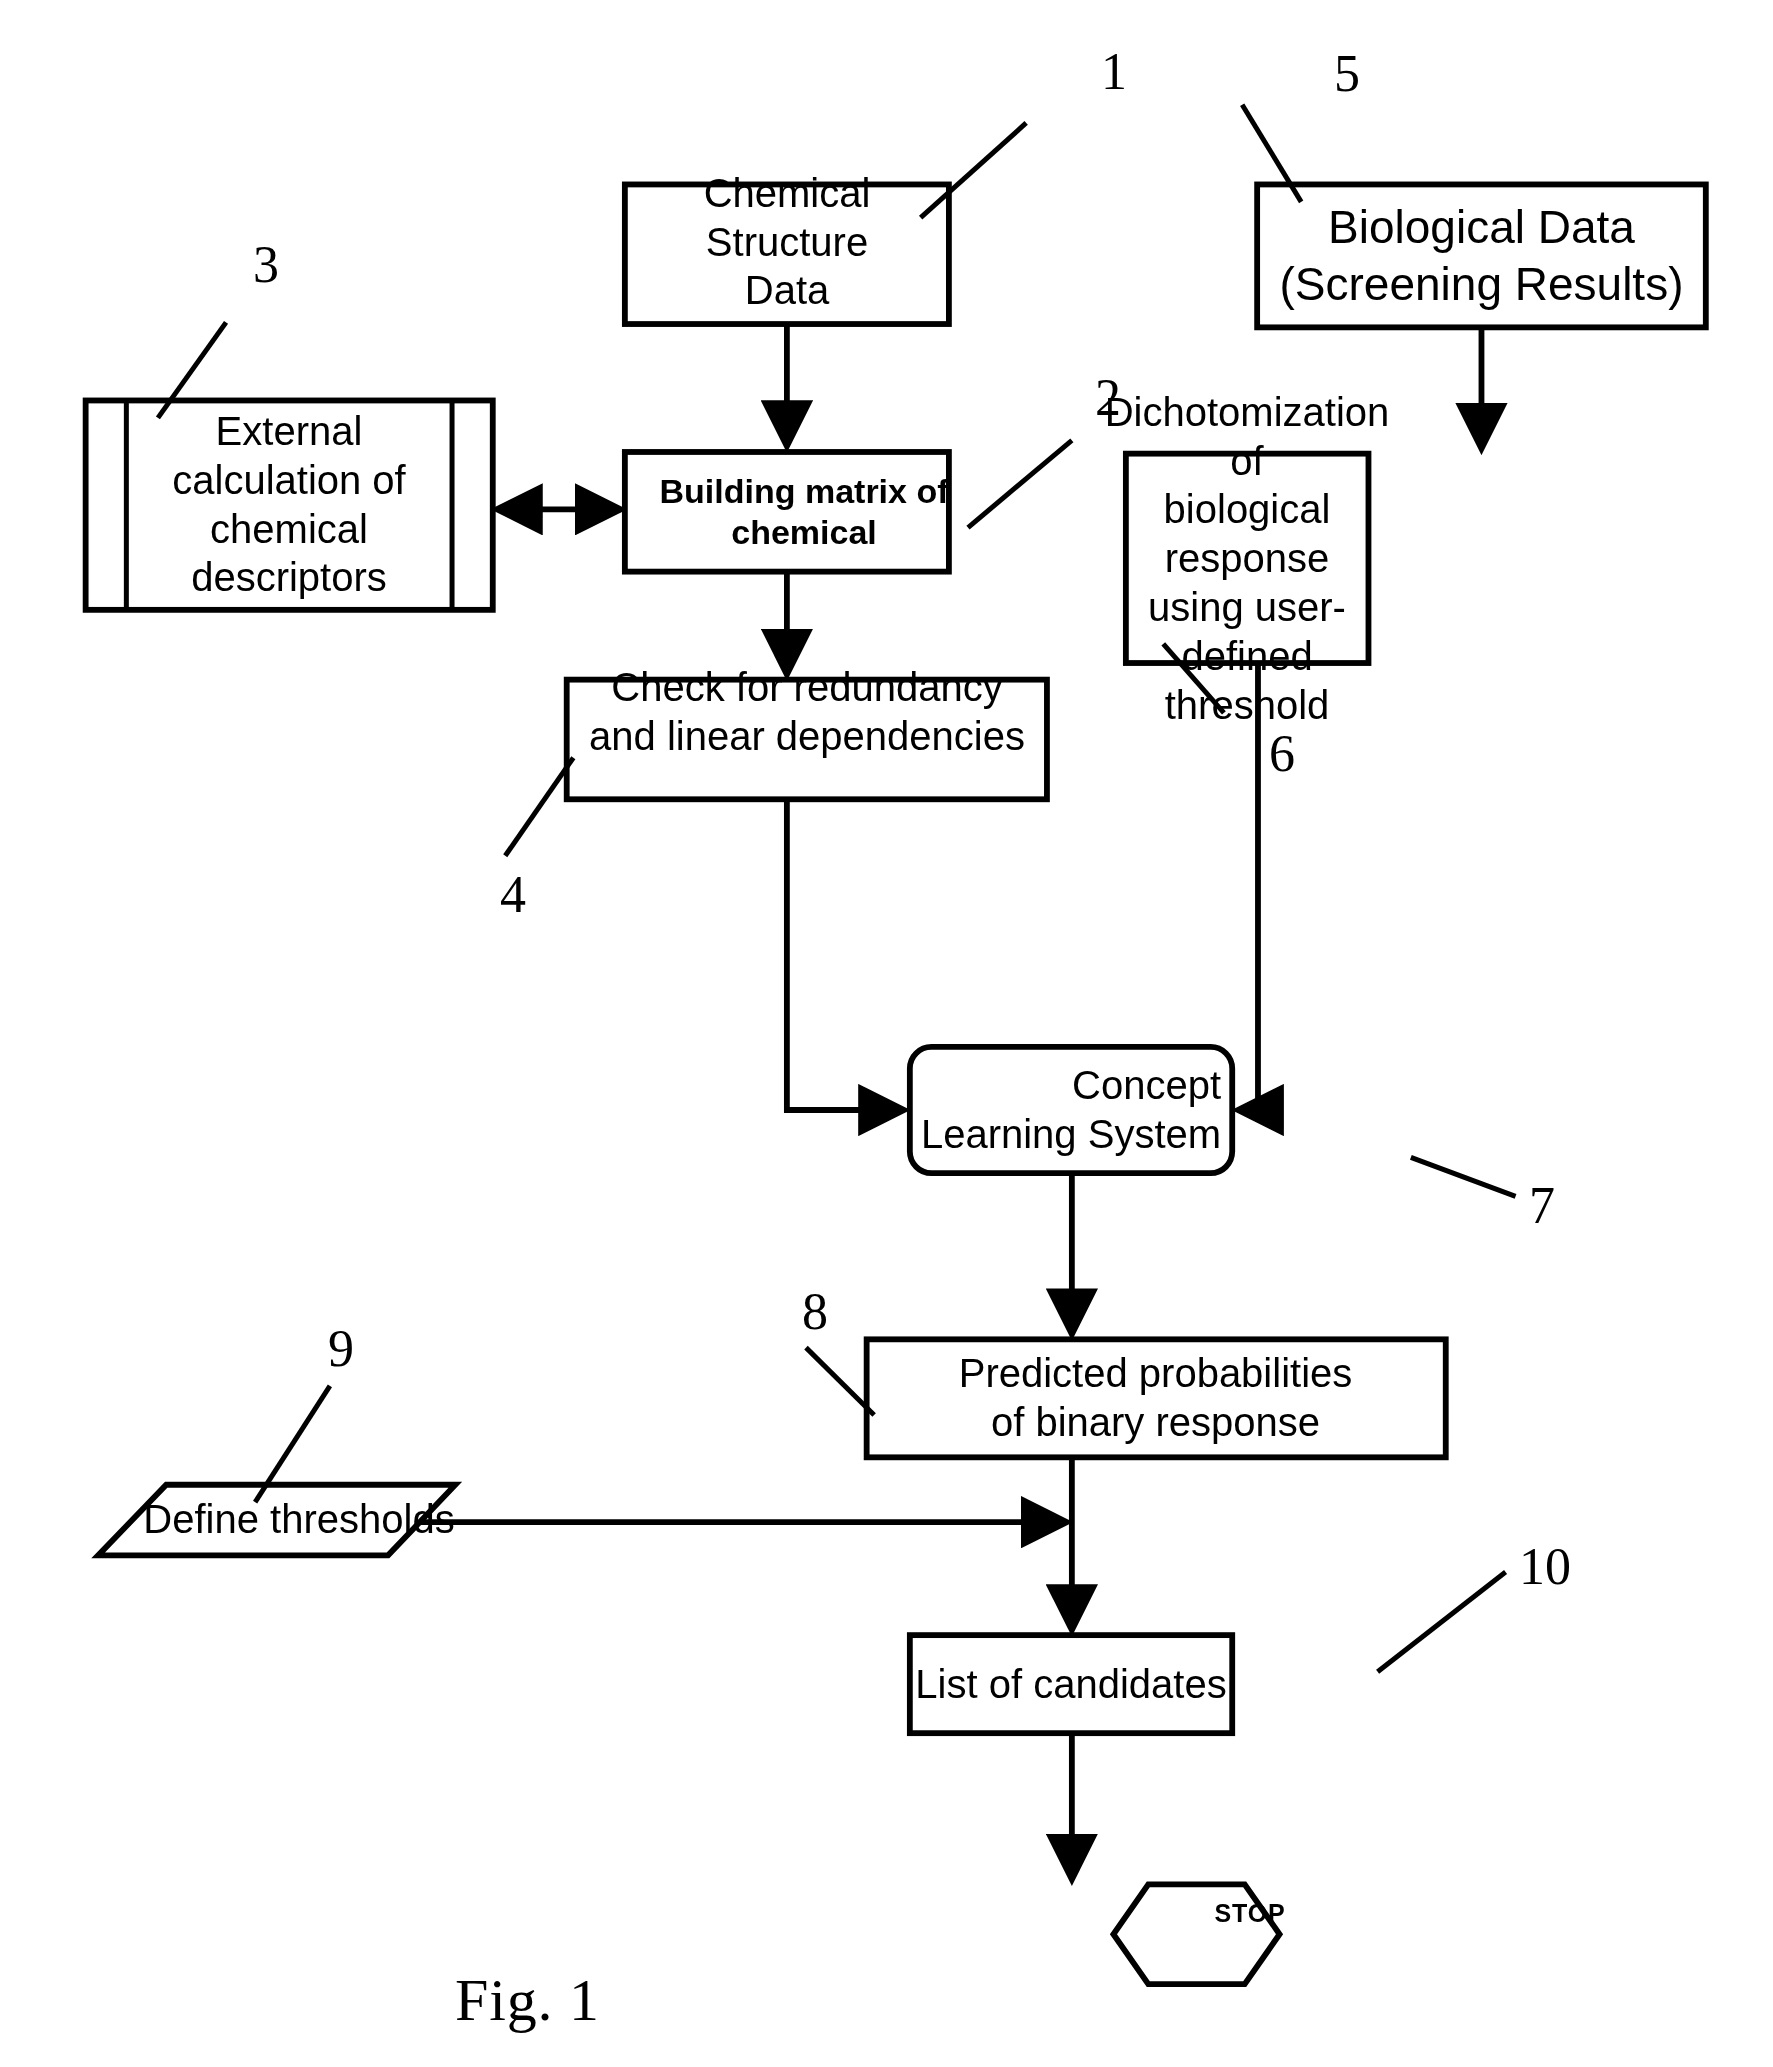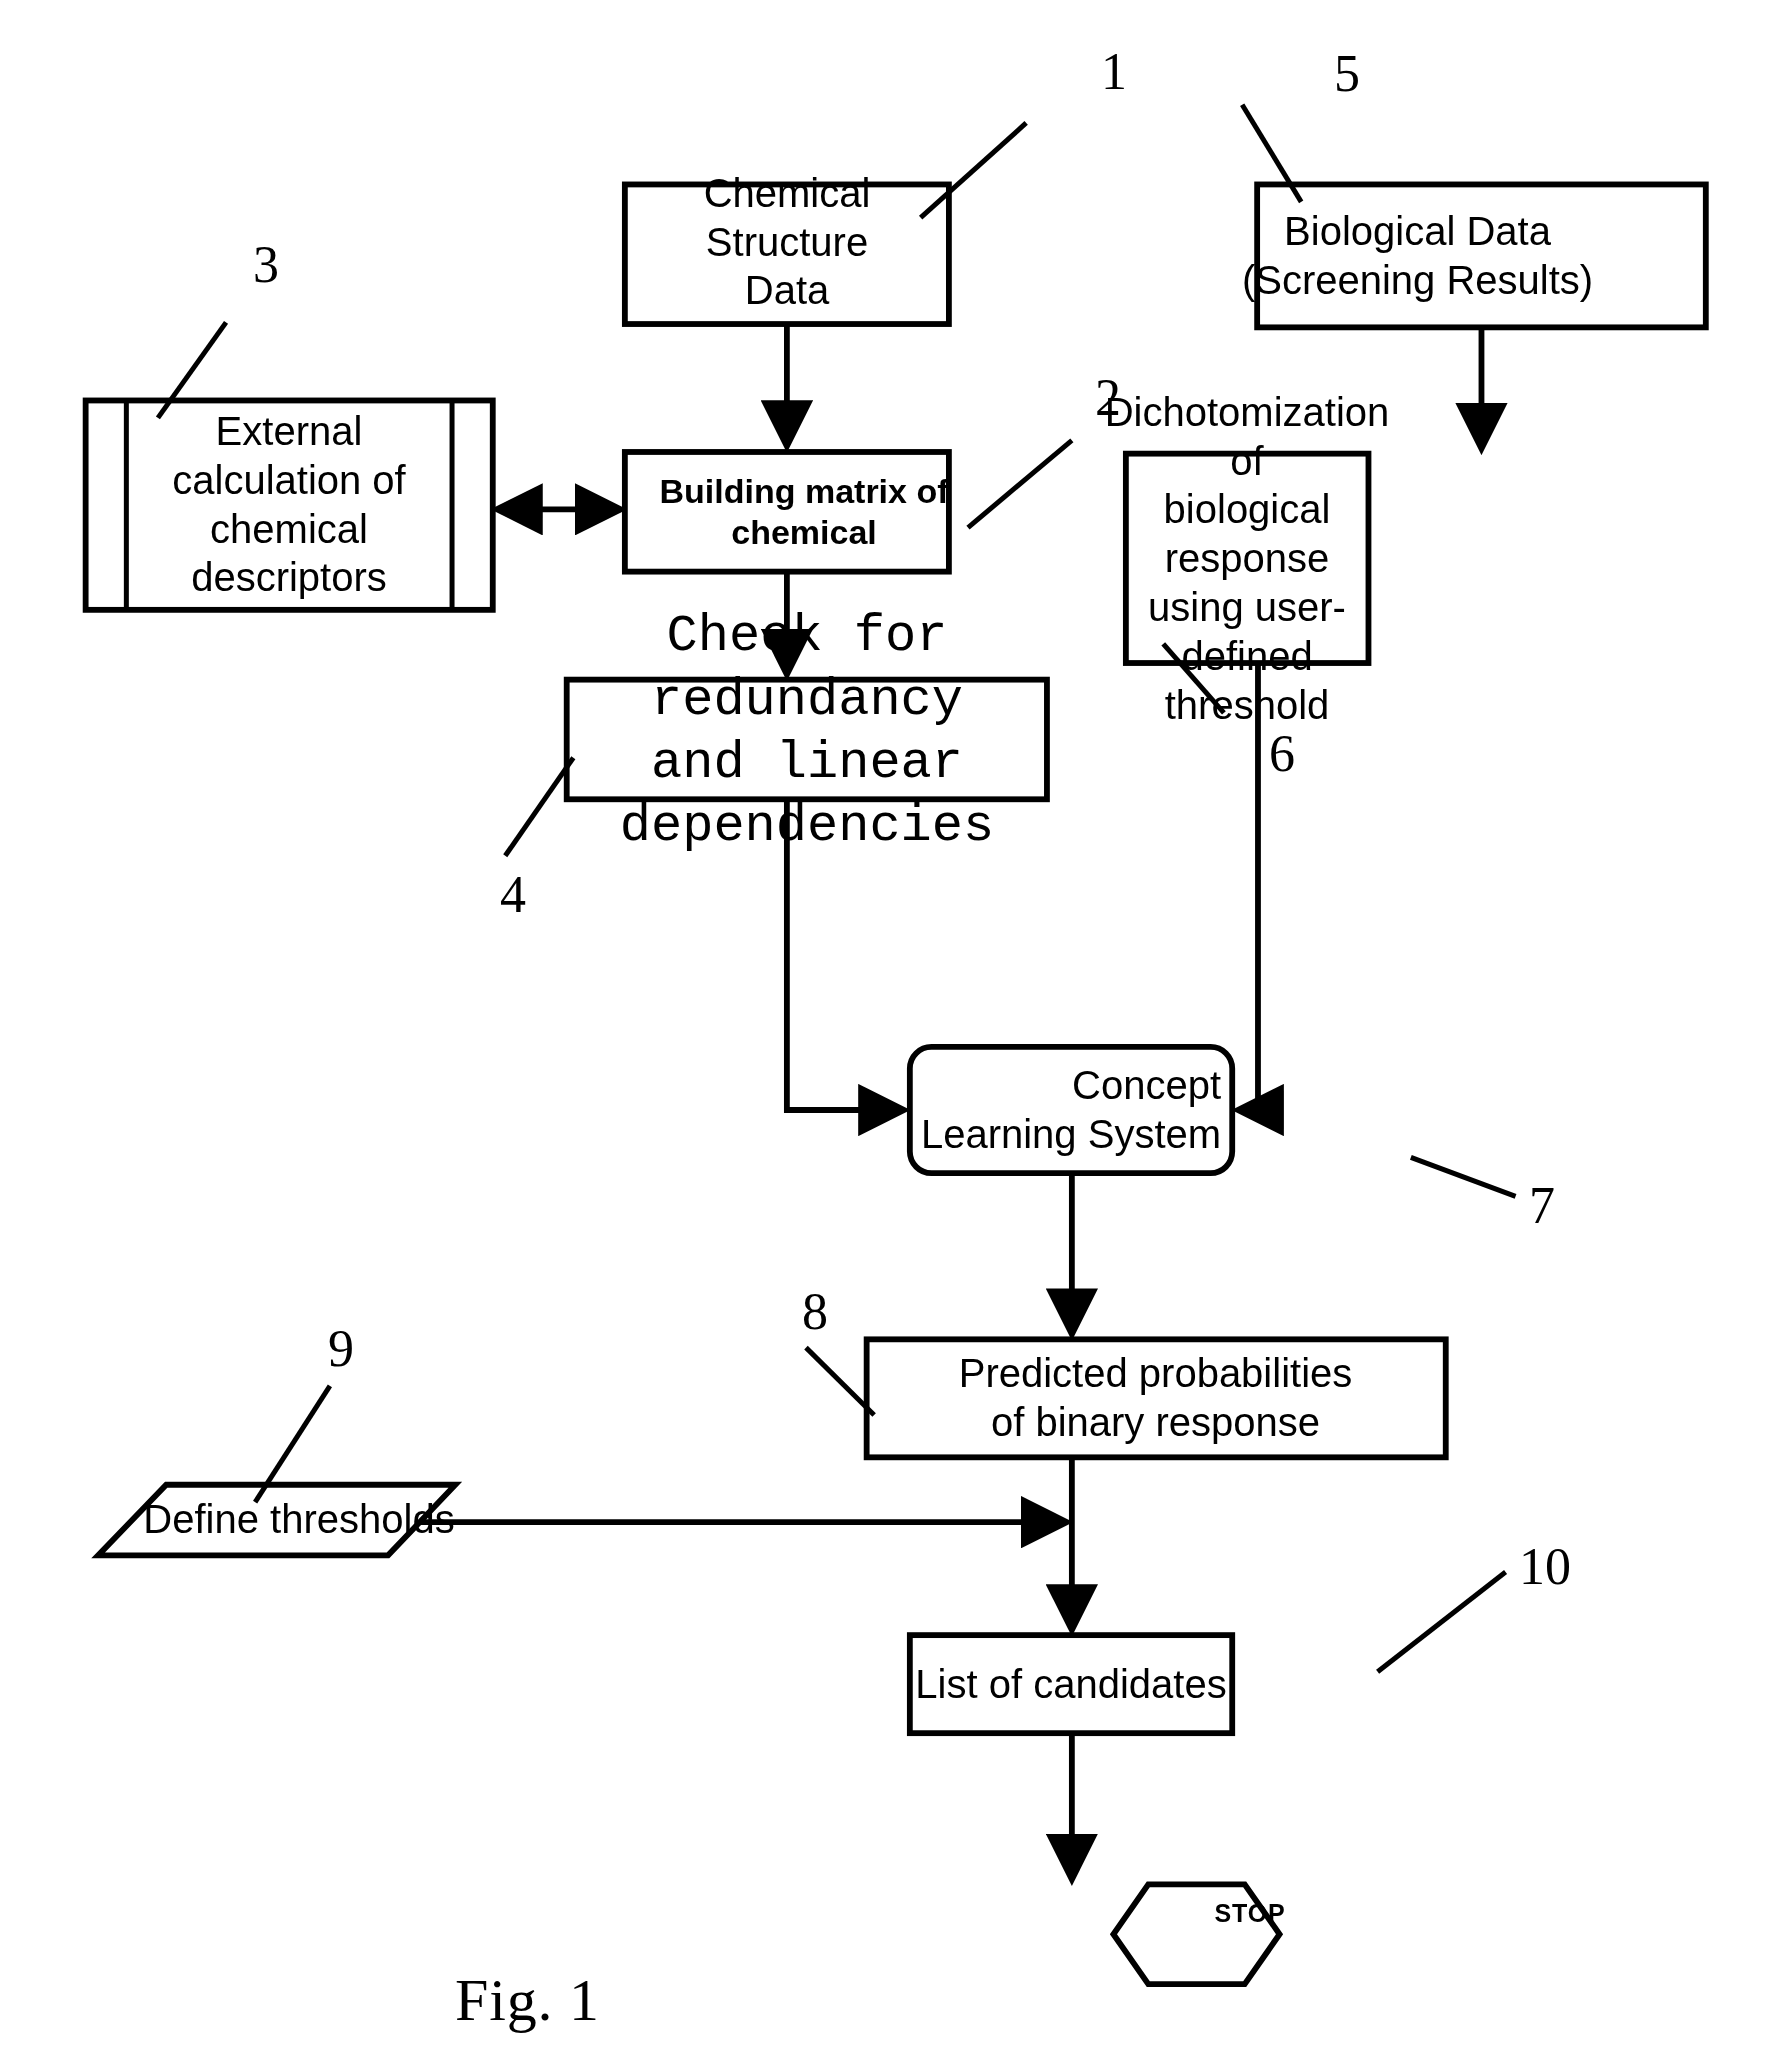--- a/index.html
+++ b/index.html
@@ -135,37 +135,37 @@
         <line x1="970" y1="1622" x2="1052" y2="1703"></line>
         <line x1="397" y1="1668" x2="307" y2="1808"></line>
         <line x1="1812" y1="1892" x2="1658" y2="2012"></line>
       </g>
     </g>
   </svg>
 
   <div class="node-label" style="left:625px; top:172px; width:324px; height:140px; font-size:40px;">Chemical Structure
 Data</div>
 
-  <div class="node-label" style="left:1193px; top:184px; width:449px; height:143px; font-size:40px;">Biological Data
+  <div class="node-label" style="left:1257px; top:184px; width:449px; height:143px; font-size:46px;">Biological Data
 (Screening Results)</div>
 
   <div class="node-label" style="left:126px; top:400px; width:326px; height:209px; font-size:40px;">External
 calculation of
 chemical
 descriptors</div>
 
   <div class="node-label" style="left:642px; top:452px; width:324px; height:120px; font-size:34px;font-weight:bold;">Building matrix of
 chemical</div>
 
   <div class="node-label" style="left:1120px; top:454px; width:254px; height:209px; font-size:40px;">Dichotomization of
 biological response
 using user-defined
 threshold</div>
 
-  <div class="node-label" style="left:567px; top:672px; width:480px; height:120px; font-size:52px;font-family:Liberation Mono, monospace;">Check for redundancy
+  <div class="node-label" style="left:567px; top:652px; width:480px; height:120px; font-size:40px;">Check for redundancy
 and linear dependencies</div>
 
   <div class="node-label" style="left:910px; top:1047px; width:322px; height:126px; font-size:40px;text-align:right;">Concept
 Learning System</div>
 
   <div class="node-label" style="left:866px; top:1339px; width:579px; height:118px; font-size:40px;">Predicted probabilities
 of binary response</div>
 
   <div class="node-label" style="left:133px; top:1484px; width:332px; height:71px; font-size:40px;">Define thresholds</div>
 

